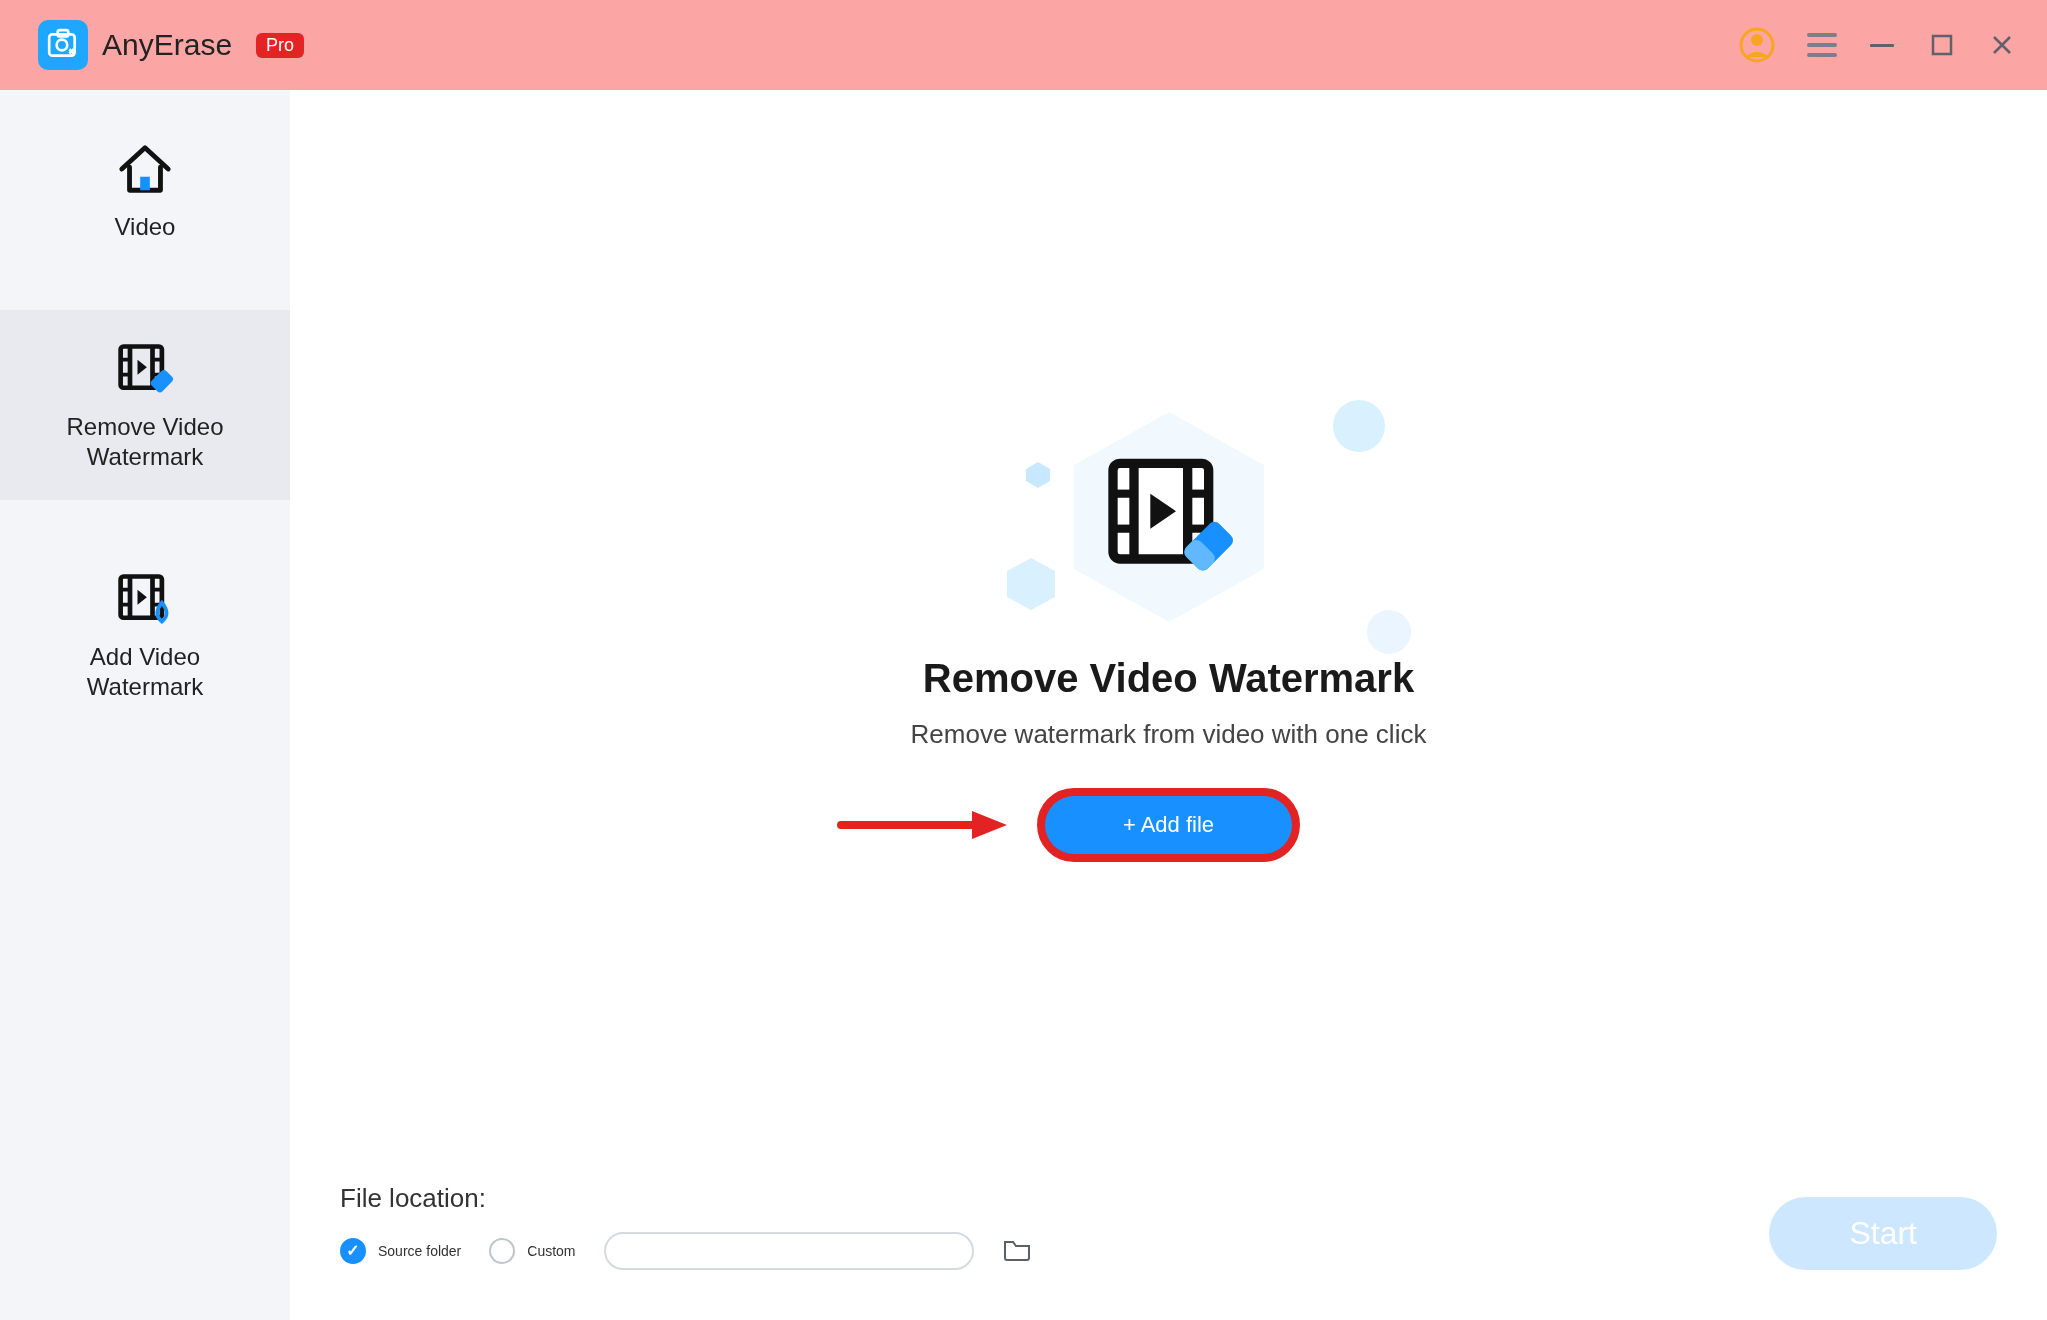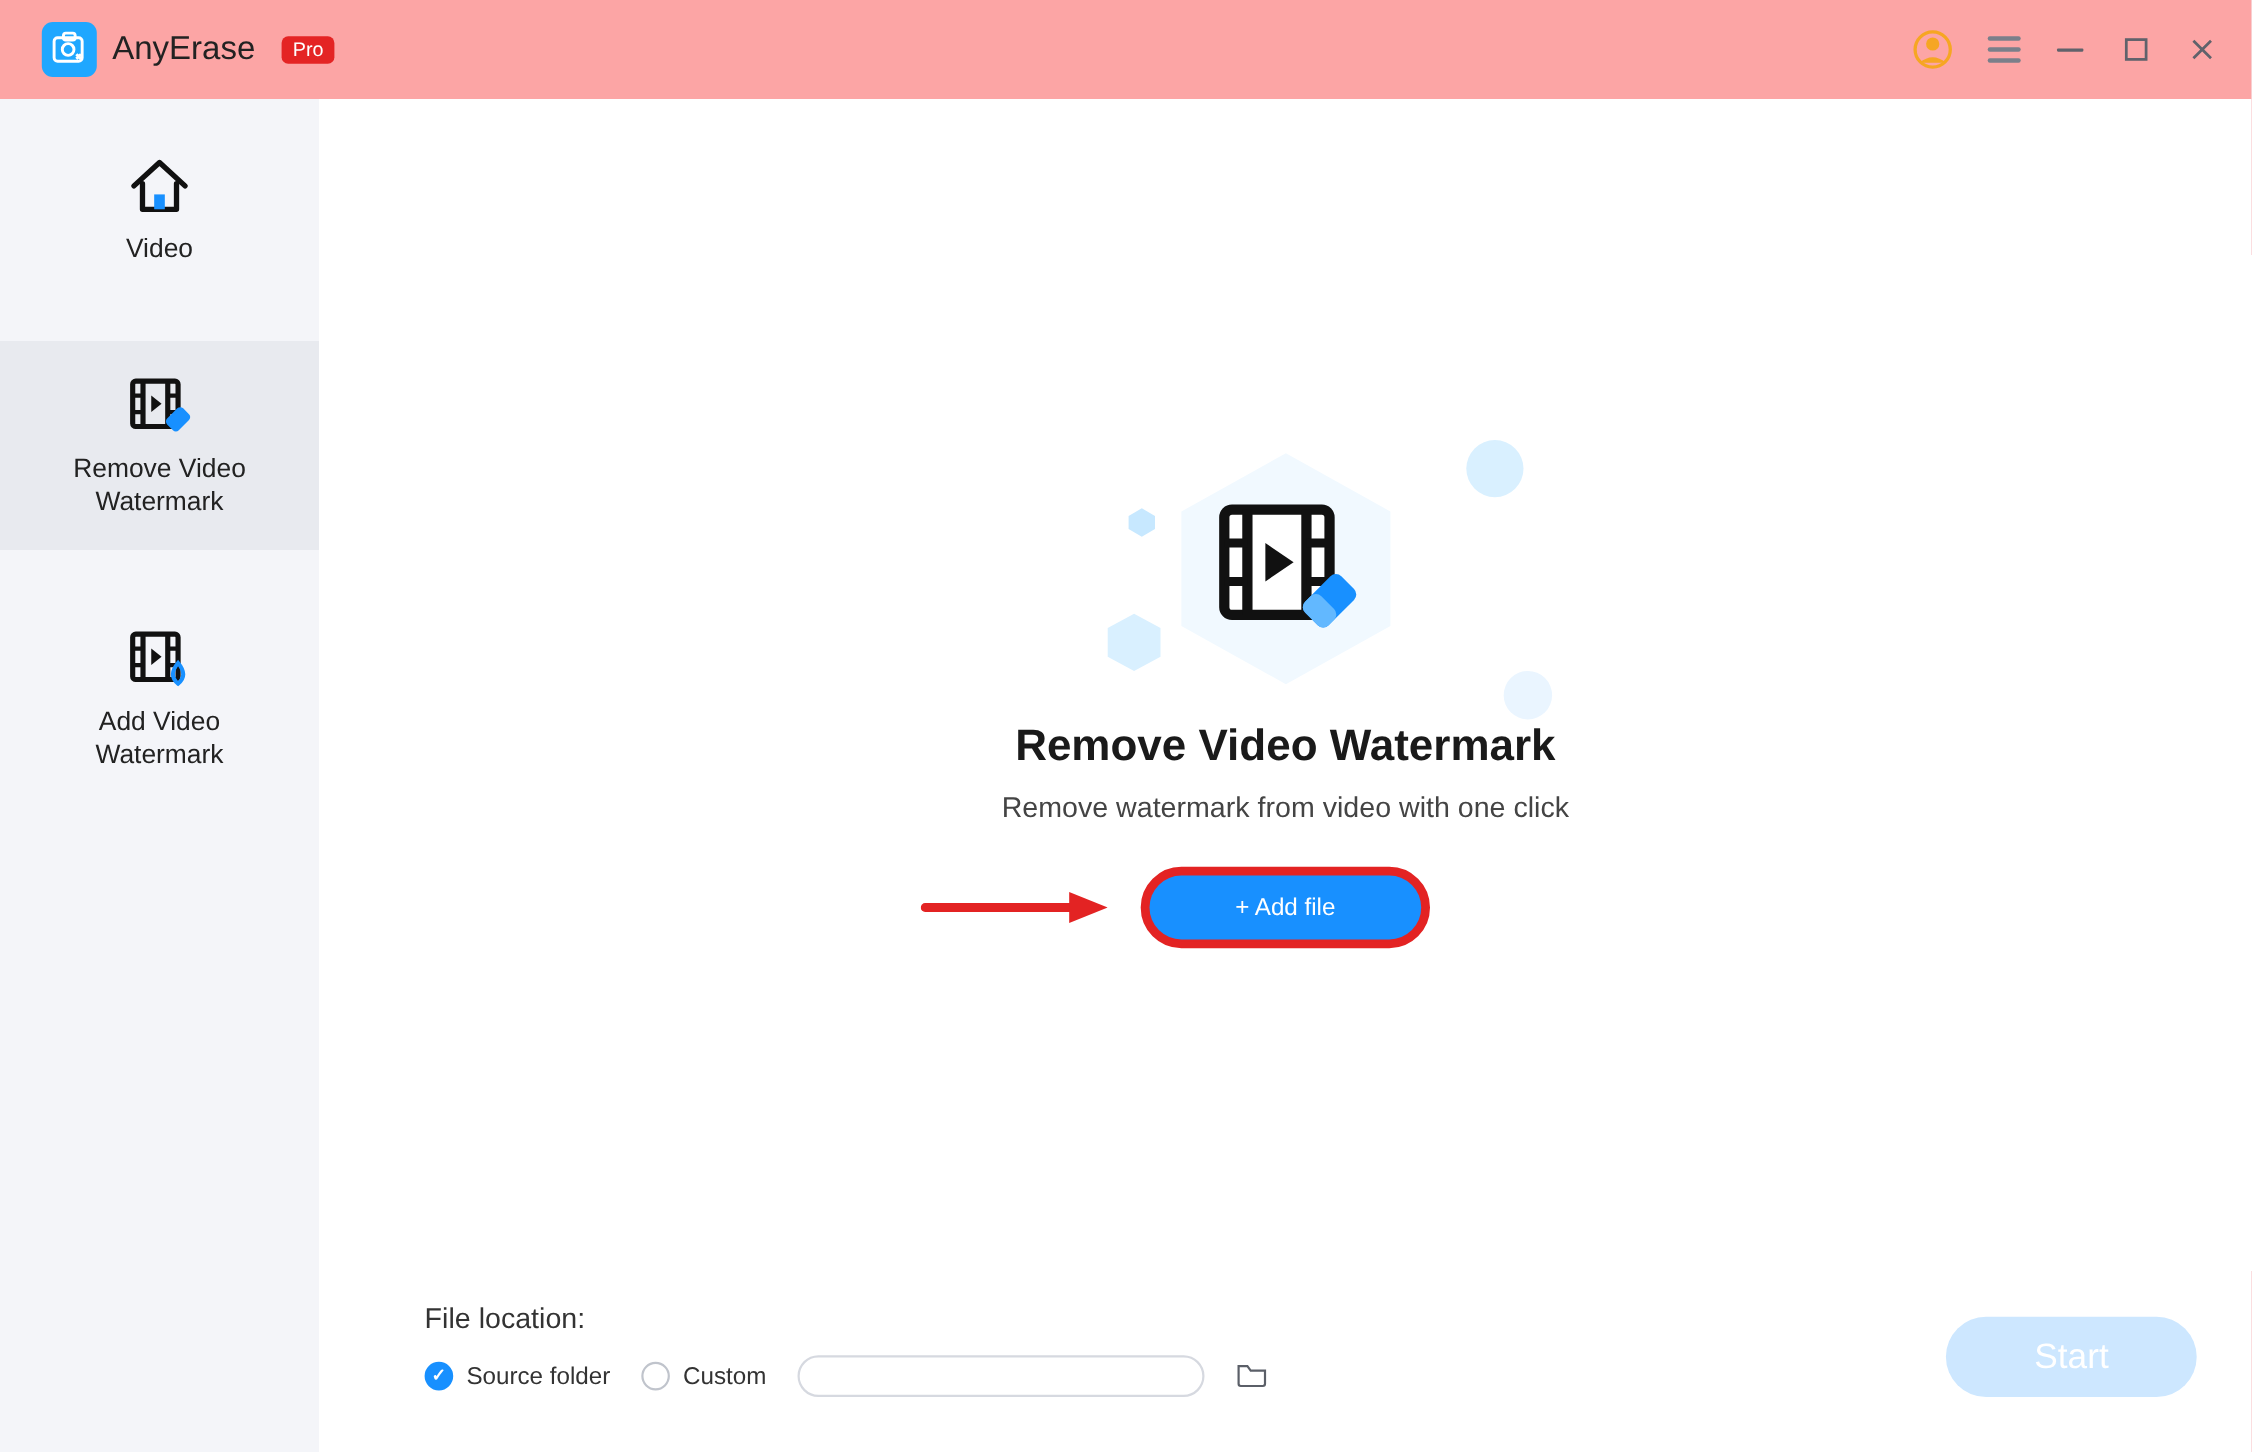--- a/index.html
+++ b/index.html
@@ -117,26 +117,25 @@
     cursor:pointer;
     display:flex;align-items:center;gap:6px;
   }
 
   
   .bottom {
     display:flex;
     align-items:flex-end;
     gap:52px;
     padding-top:20px;
-    margin-left:46px;
   }
   .file-loc { display:flex;flex-direction:column;gap:18px; }
   .file-loc-label { font-size:26px; color:#333; }
   .loc-row { display:flex;align-items:center;gap:28px; }
-  .radio { display:flex;align-items:center;gap:12px; font-size:22px; color:#333; cursor:pointer;}
+  .radio { display:flex;align-items:center;gap:12px; font-size:14px; color:#333; cursor:pointer;}
   .radio .dot {
     width:26px;height:26px;border-radius:50%;border:2px solid #c0c4cc;
     display:flex;align-items:center;justify-content:center;background:#fff;
   }
   .radio.checked .dot { background:#1890ff;border-color:#1890ff; }
   .radio.checked .dot::after {
     content:"✓"; color:#fff; font-size:16px; font-weight:bold; line-height:1;
   }
   .path-input {
     width:370px;height:38px;

